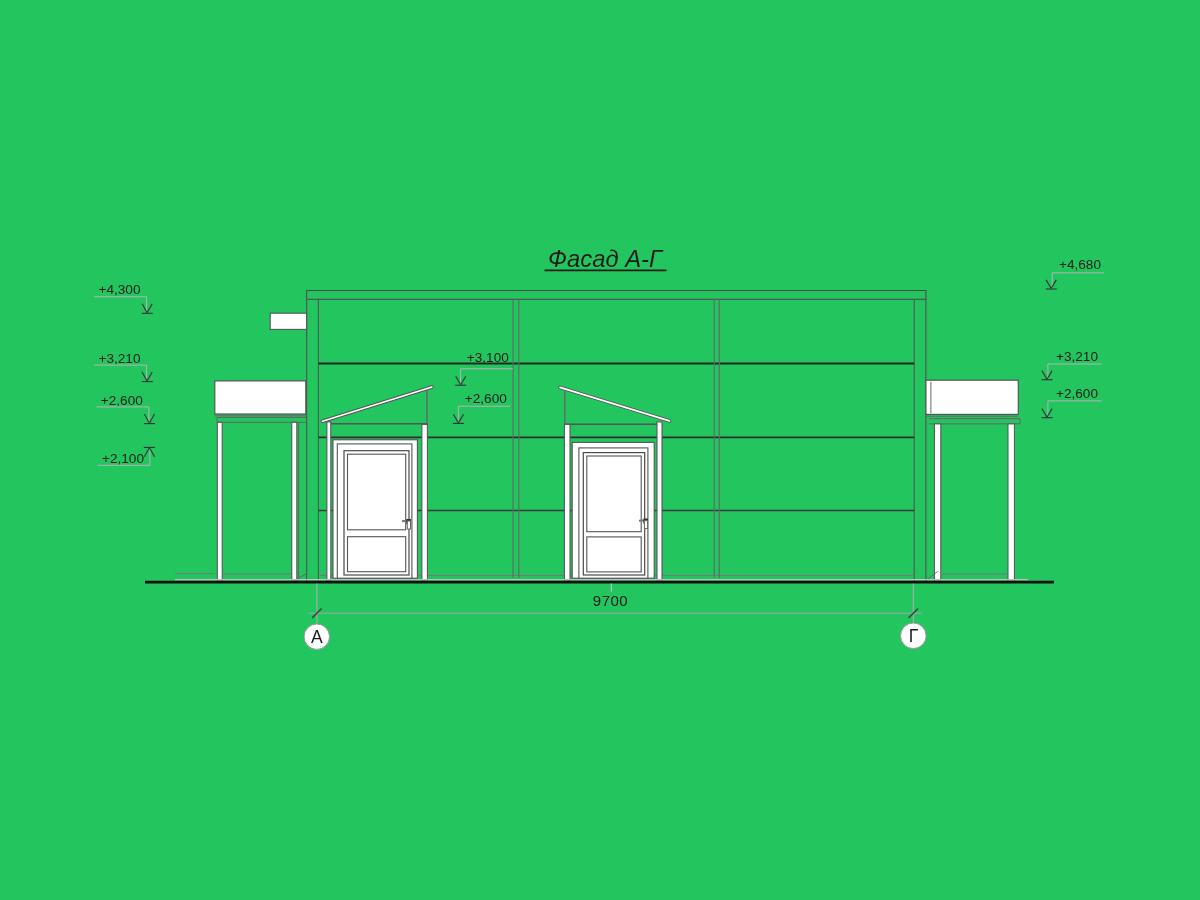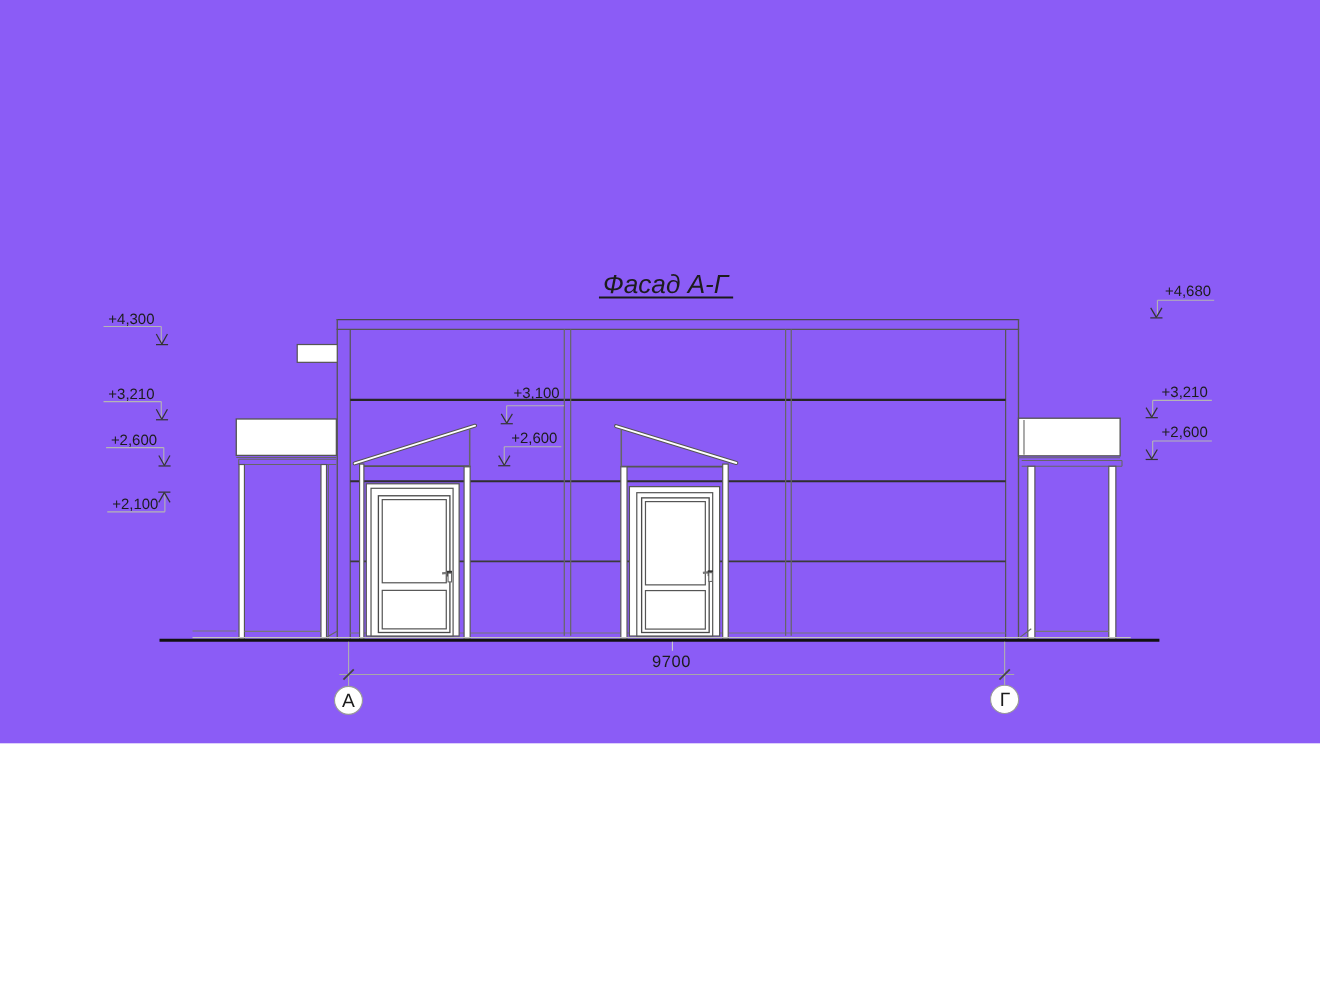--- a/index.html
+++ b/index.html
@@ -1,16 +1,16 @@
 <!DOCTYPE html>
 <html><head>
 <meta charset="utf-8">
 <style>
   html,body{margin:0;padding:0;background:#ffffff;}
-  .page{position:relative;width:1200px;height:676px;background:#8b5cf6;overflow:hidden;
+  .page{position:relative;width:1200px;height:900px;background:#22c55e;overflow:hidden;
         font-family:"Liberation Sans", sans-serif;}
   svg{position:absolute;left:0;top:0;}
   text{font-family:"Liberation Sans", sans-serif;fill:#1c1c1c;}
 </style>
 </head>
 <body>
 <div class="page">
 <svg width="1200" height="900" viewBox="0 0 1200 900">
 
 <g>

